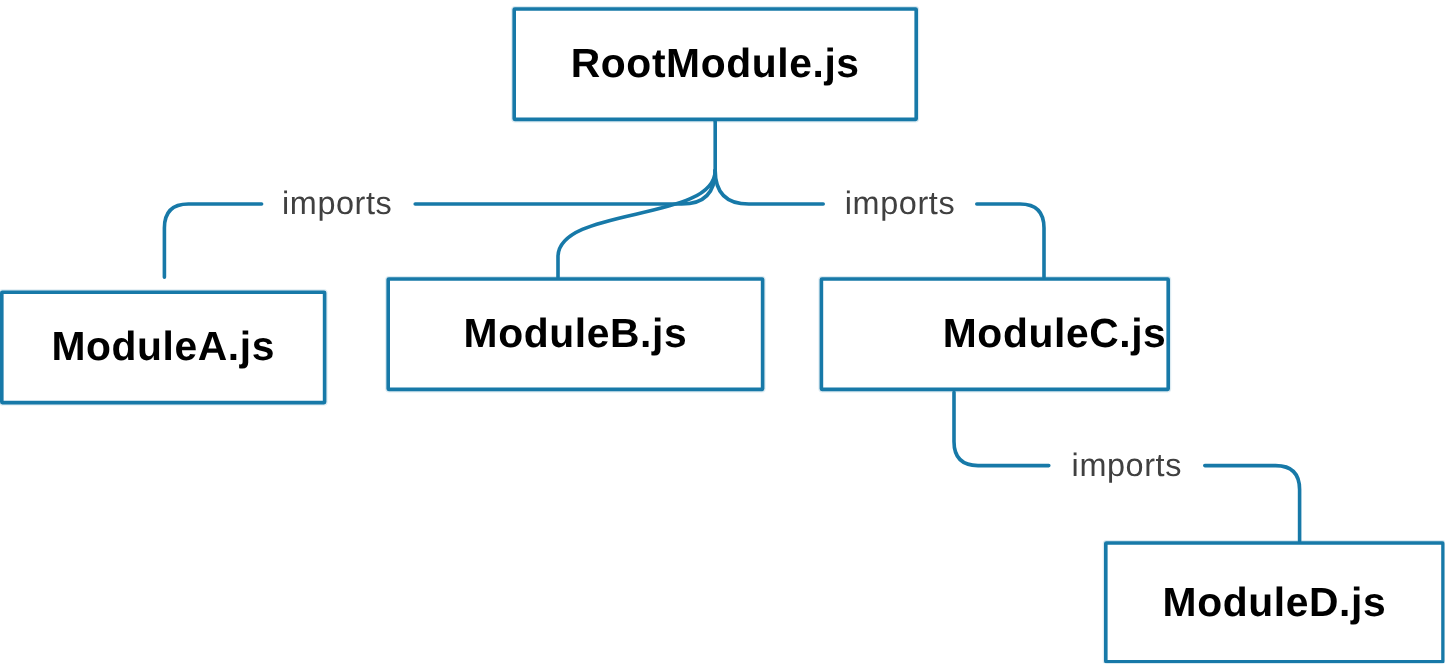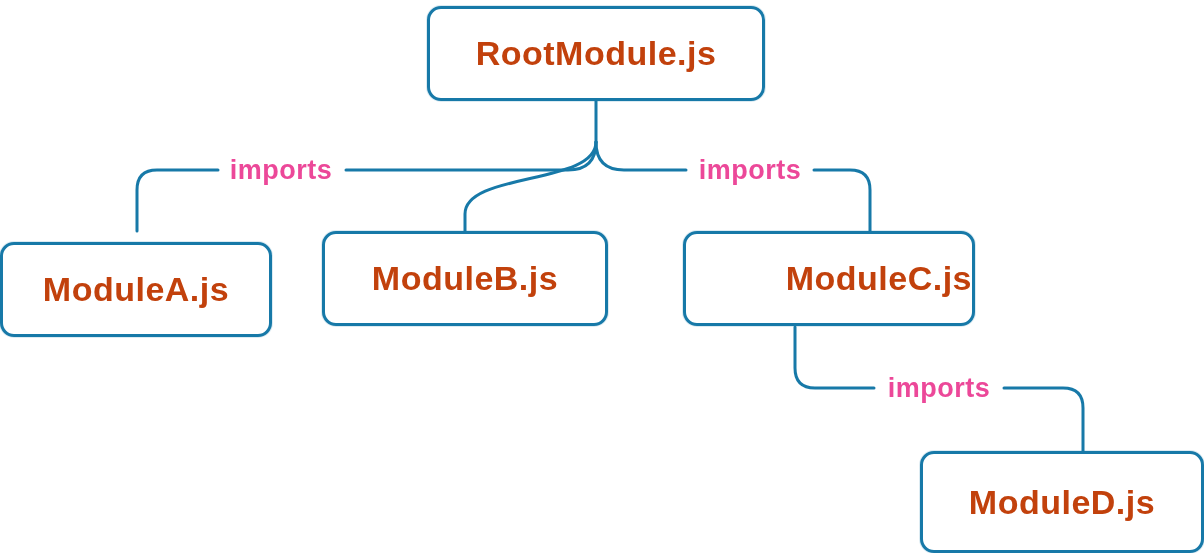--- a/index.html
+++ b/index.html
@@ -24,40 +24,40 @@
   .edges-svg path {
     fill: none;
     stroke: #1779a8;
     stroke-width: 3;
     stroke-linecap: round;
   }
   .node {
     position: absolute;
     background: #ffffff;
     border: 3px solid #1779a8;
-    border-radius: 14px;
+    border-radius: 2px;
     display: flex;
     align-items: center;
     justify-content: center;
-    color: #c2410c;
+    color: #000000;
     font-size: 34px;
     font-weight: 700;
     letter-spacing: 0.5px;
     box-shadow: 0 0 0 1px rgba(23,121,168,0.15);
   }
   .node-root   { left: 427px; top: 6px;   width: 338px; height: 95px; }
   .node-a      { left: 0px;   top: 242px; width: 272px; height: 95px; }
-  .node-b      { left: 322px; top: 231px; width: 286px; height: 95px; }
+  .node-b      { left: 322px; top: 231px; width: 315px; height: 95px; }
   .node-c      { left: 683px; top: 231px; width: 292px; height: 95px; justify-content: flex-end; }
   .node-d      { left: 920px; top: 451px; width: 284px; height: 102px; align-items: center; }
   .edge-label {
     position: absolute;
-    color: #ec4899;
+    color: #404040;
     font-size: 27px;
-    font-weight: 700;
+    font-weight: 400;
     letter-spacing: 0.5px;
     transform: translate(-50%, -50%);
     background: #ffffff;
     padding: 0 4px;
     white-space: nowrap;
   }
   .edge-label-left   { left: 281px; top: 170px; }
   .edge-label-right  { left: 750px; top: 170px; }
   .edge-label-bottom { left: 939px; top: 388px; }
 </style>

